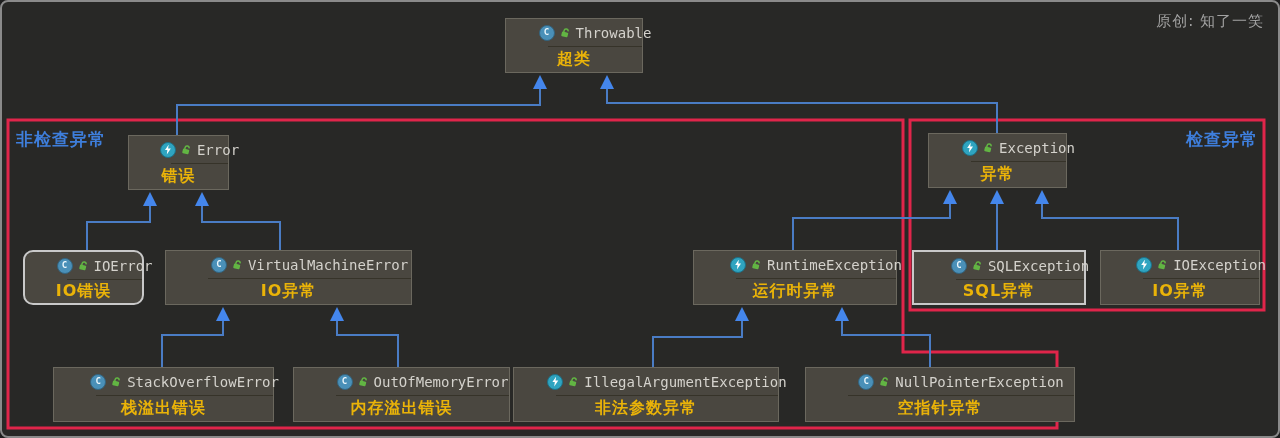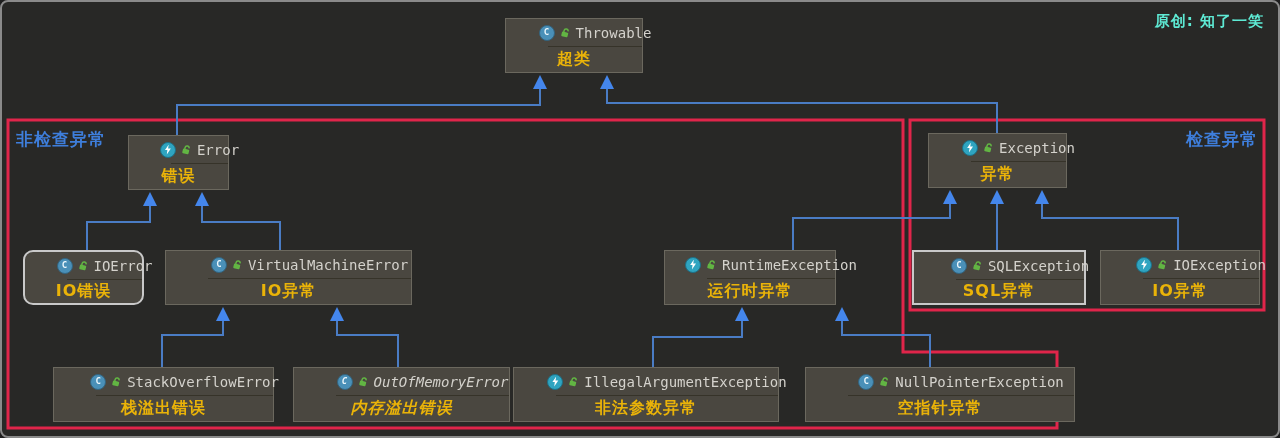--- a/index.html
+++ b/index.html
@@ -44,22 +44,22 @@
   .exception-lightning-icon::after{
     content:"";width:7px;height:10px;background:#ffffff;
     clip-path:polygon(62% 0,8% 56%,42% 56%,34% 100%,92% 40%,52% 40%);
   }
   .lock{transform:rotate(14deg);flex:0 0 11px;}
   .region-label{
     position:absolute;color:#3e7edb;font-size:17px;font-weight:bold;
     letter-spacing:1px;white-space:nowrap;
   }
   #watermark{
-    position:absolute;top:10px;right:14px;color:#5eead4;
-    font-size:15px;font-weight:700;letter-spacing:1px;
+    position:absolute;top:10px;right:14px;color:#a3a3a3;
+    font-size:15px;font-weight:400;letter-spacing:1px;
   }
 </style>
 </head>
 <body>
 
 <div id="canvas">
 
   <svg class="layer" viewBox="0 0 1280 438">
 
     <polygon class="red-region" points="6,118 901,118 901,350 1055,350 1055,426 6,426"></polygon>
@@ -179,21 +179,21 @@
       <span class="icon-circle class-c-icon"></span>
       <svg class="lock" width="11" height="11" viewBox="0 0 12 12">
           <path d="M4 6V4.2a2.2 2.2 0 0 1 4.4 0" stroke="#62b543" stroke-width="1.6" fill="none"></path>
           <rect x="2.2" y="5.6" width="7" height="5.2" rx="1" fill="#62b543"></rect>
         </svg>
       <span class="class-name">VirtualMachineError</span>
     </div>
     <div class="node-body">IO异常</div>
   </div>
 
-  <div class="node" style="left:662px;top:248px;width:172px;">
+  <div class="node" style="left:691px;top:248px;width:204px;">
     <div class="node-header">
       <span class="icon-circle exception-lightning-icon"></span>
       <svg class="lock" width="11" height="11" viewBox="0 0 12 12">
           <path d="M4 6V4.2a2.2 2.2 0 0 1 4.4 0" stroke="#62b543" stroke-width="1.6" fill="none"></path>
           <rect x="2.2" y="5.6" width="7" height="5.2" rx="1" fill="#62b543"></rect>
         </svg>
       <span class="class-name">RuntimeException</span>
     </div>
     <div class="node-body">运行时异常</div>
   </div>
@@ -227,21 +227,21 @@
       <span class="icon-circle exception-lightning-icon"></span>
       <svg class="lock" width="11" height="11" viewBox="0 0 12 12">
           <path d="M4 6V4.2a2.2 2.2 0 0 1 4.4 0" stroke="#62b543" stroke-width="1.6" fill="none"></path>
           <rect x="2.2" y="5.6" width="7" height="5.2" rx="1" fill="#62b543"></rect>
         </svg>
       <span class="class-name">IOException</span>
     </div>
     <div class="node-body">IO异常</div>
   </div>
 
-  <div class="node" style="left:291px;top:365px;width:217px;font-style:italic;">
+  <div class="node" style="left:291px;top:365px;width:217px;">
     <div class="node-header">
       <span class="icon-circle class-c-icon"></span>
       <svg class="lock" width="11" height="11" viewBox="0 0 12 12">
           <path d="M4 6V4.2a2.2 2.2 0 0 1 4.4 0" stroke="#62b543" stroke-width="1.6" fill="none"></path>
           <rect x="2.2" y="5.6" width="7" height="5.2" rx="1" fill="#62b543"></rect>
         </svg>
       <span class="class-name">OutOfMemoryError</span>
     </div>
     <div class="node-body">内存溢出错误</div>
   </div>

